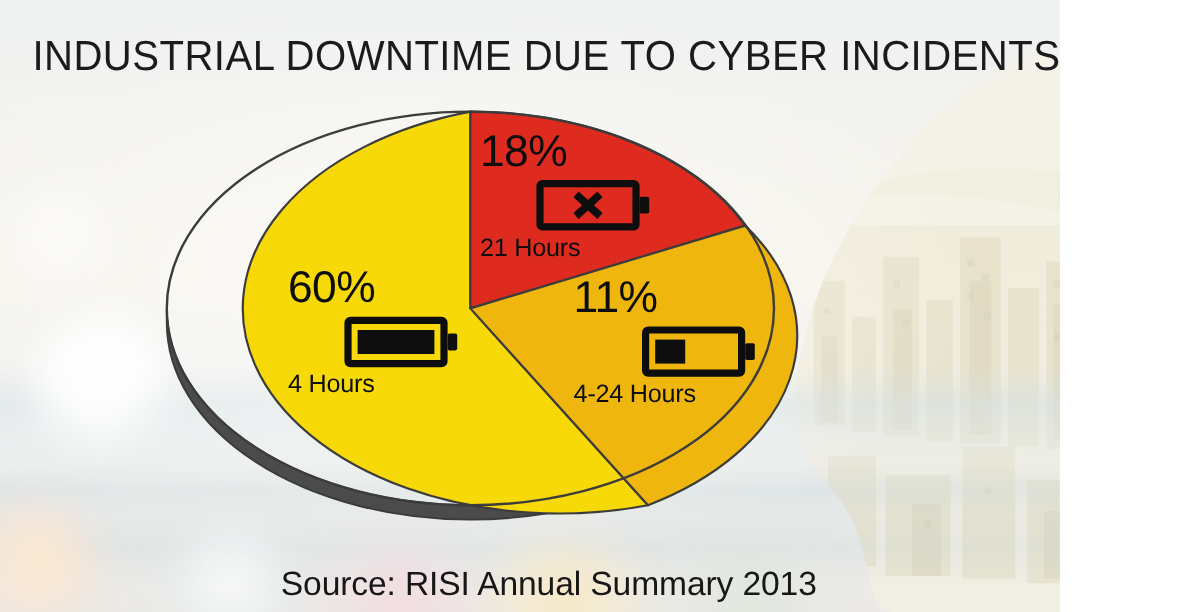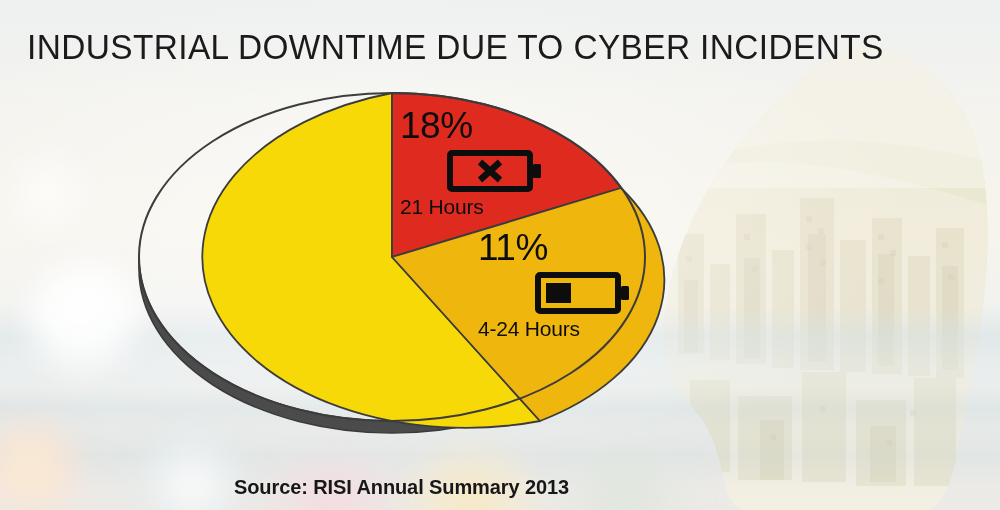--- a/index.html
+++ b/index.html
@@ -2,21 +2,21 @@
 <html><head>
 <meta charset="utf-8">
 <style>
   html, body {
     margin: 0;
     padding: 0;
     background: #ffffff;
   }
   #infographic {
     position: relative;
-    width: 1000px;
+    width: 883px;
     height: 510px;
     overflow: hidden;
     font-family: "Liberation Sans", sans-serif;
     background: #f2f1ec;
   }
 
   
   .bg-layer {
     position: absolute;
     inset: 0;
@@ -135,23 +135,23 @@
 
   .label-60 { left: 112px; top: 148px; width: 190px; }
   .label-18 { left: 272px; top: 34px;  width: 190px; }
   .label-22 { left: 350px; top: 156px; width: 210px; }
 
   
   .source {
     position: absolute;
     left: 234px;
     top: 474px;
-    font-size: 20px;
+    font-size: 28px;
     line-height: 26px;
-    font-weight: 700;
+    font-weight: 400;
     color: #171717;
     letter-spacing: -0.1px;
   }
 </style>
 </head>
 <body>
 
 <div id="infographic">
 
   <div class="bg-layer bg-base"></div>
@@ -262,20 +262,29 @@
         <path d="M264,185 L264,21 A253,164 0 1 0 412,349 Z" fill="#F8D908"></path>
 
         <path d="M264,185 L264,21 A253,164 0 0 1 493,116 Z" fill="#DF2B1F"></path>
 
         <path d="M264,185 L493,116 A253,164 0 0 1 412,349 Z" fill="#EFB70D"></path>
       </g>
 
       <ellipse cx="264" cy="185" rx="253" ry="164" fill="none" stroke="#3C3C3C" stroke-width="2"></ellipse>
     </svg>
 
+    <div class="slice-label label-60">
+      <div class="pct">60%</div>
+      <svg class="battery" width="96" height="44" viewBox="0 0 96 44" aria-hidden="true">
+        <rect x="3" y="4" width="80" height="36" rx="2" fill="none" stroke="#0D0D0D" stroke-width="6"></rect>
+        <rect x="86" y="15" width="8" height="14" rx="1.5" fill="#0D0D0D"></rect>
+        <rect x="11" y="12" width="64" height="20" fill="#0D0D0D"></rect>
+      </svg>
+      <div class="hours">4 Hours</div>
+    </div>
 
     <div class="slice-label label-18">
       <div class="pct">18%</div>
       <svg class="battery" width="96" height="44" viewBox="0 0 96 44" aria-hidden="true">
         <rect x="3" y="4" width="80" height="36" rx="2" fill="none" stroke="#0D0D0D" stroke-width="6"></rect>
         <rect x="86" y="15" width="8" height="14" rx="1.5" fill="#0D0D0D"></rect>
         <path d="M33,13 L53,31 M53,13 L33,31" stroke="#0D0D0D" stroke-width="6.5" stroke-linecap="butt"></path>
       </svg>
       <div class="hours">21 Hours</div>
     </div>

